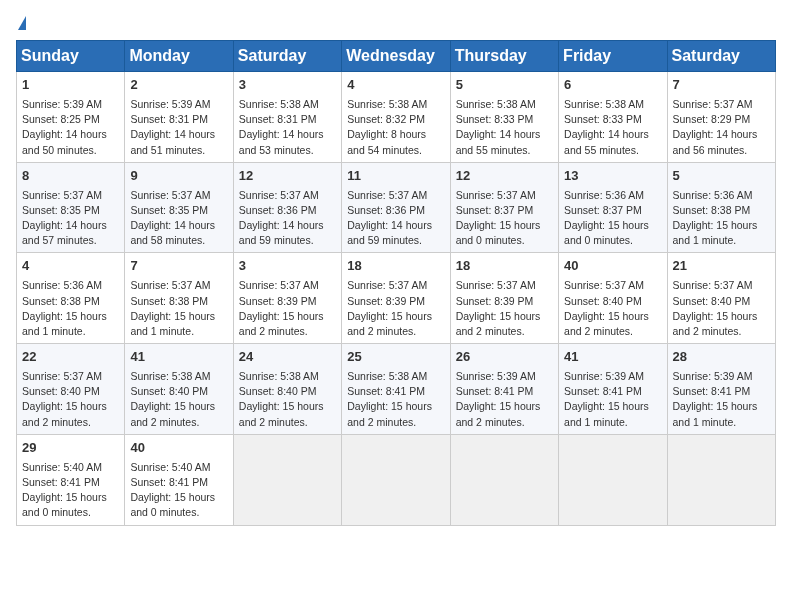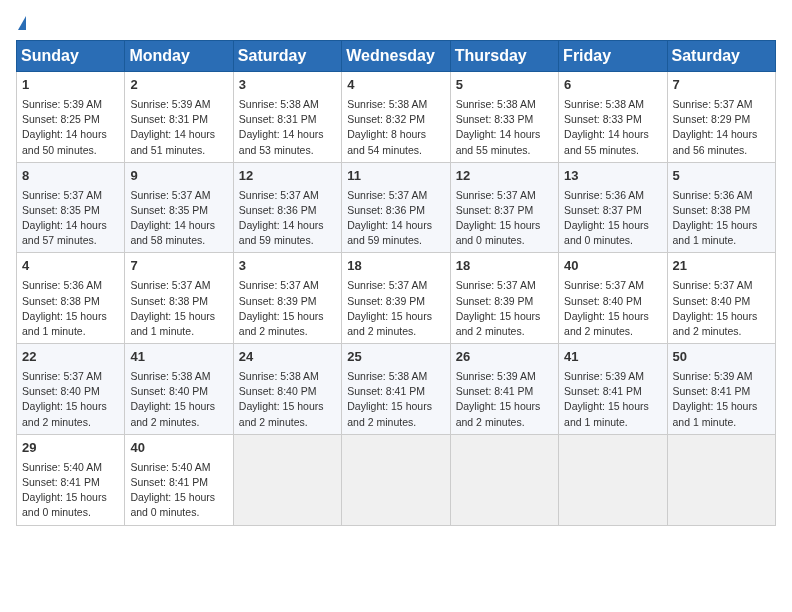--- a/index.html
+++ b/index.html
@@ -154,21 +154,21 @@
         <td><span class="day-number">40</span><span>Sunrise: 5:37 AM</span><br><span>Sunset: 8:40 PM</span><br><span>Daylight: 15 hours and 2 minutes.</span></td>
         <td><span class="day-number">21</span><span>Sunrise: 5:37 AM</span><br><span>Sunset: 8:40 PM</span><br><span>Daylight: 15 hours and 2 minutes.</span></td>
       </tr>
       <tr>
         <td><span class="day-number">22</span><span>Sunrise: 5:37 AM</span><br><span>Sunset: 8:40 PM</span><br><span>Daylight: 15 hours and 2 minutes.</span></td>
         <td><span class="day-number">41</span><span>Sunrise: 5:38 AM</span><br><span>Sunset: 8:40 PM</span><br><span>Daylight: 15 hours and 2 minutes.</span></td>
         <td><span class="day-number">24</span><span>Sunrise: 5:38 AM</span><br><span>Sunset: 8:40 PM</span><br><span>Daylight: 15 hours and 2 minutes.</span></td>
         <td><span class="day-number">25</span><span>Sunrise: 5:38 AM</span><br><span>Sunset: 8:41 PM</span><br><span>Daylight: 15 hours and 2 minutes.</span></td>
         <td><span class="day-number">26</span><span>Sunrise: 5:39 AM</span><br><span>Sunset: 8:41 PM</span><br><span>Daylight: 15 hours and 2 minutes.</span></td>
         <td><span class="day-number">41</span><span>Sunrise: 5:39 AM</span><br><span>Sunset: 8:41 PM</span><br><span>Daylight: 15 hours and 1 minute.</span></td>
-        <td><span class="day-number">50</span><span>Sunrise: 5:39 AM</span><br><span>Sunset: 8:41 PM</span><br><span>Daylight: 15 hours and 1 minute.</span></td>
+        <td><span class="day-number">28</span><span>Sunrise: 5:39 AM</span><br><span>Sunset: 8:41 PM</span><br><span>Daylight: 15 hours and 1 minute.</span></td>
       </tr>
       <tr>
         <td><span class="day-number">29</span><span>Sunrise: 5:40 AM</span><br><span>Sunset: 8:41 PM</span><br><span>Daylight: 15 hours and 0 minutes.</span></td>
         <td><span class="day-number">40</span><span>Sunrise: 5:40 AM</span><br><span>Sunset: 8:41 PM</span><br><span>Daylight: 15 hours and 0 minutes.</span></td>
         <td class="empty"></td>
         <td class="empty"></td>
         <td class="empty"></td>
         <td class="empty"></td>
         <td class="empty"></td>
       </tr>

